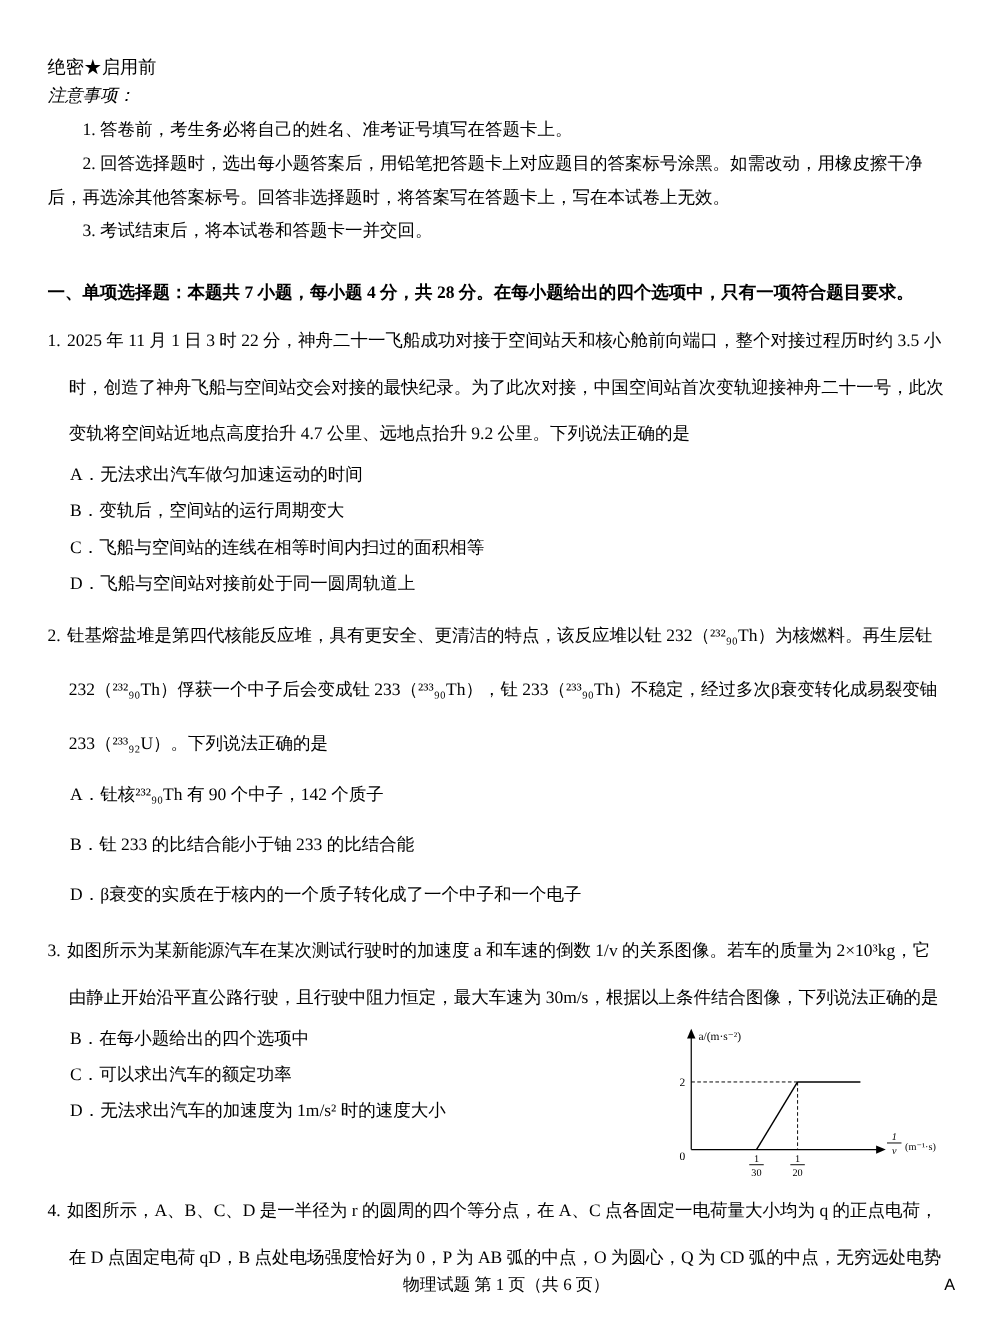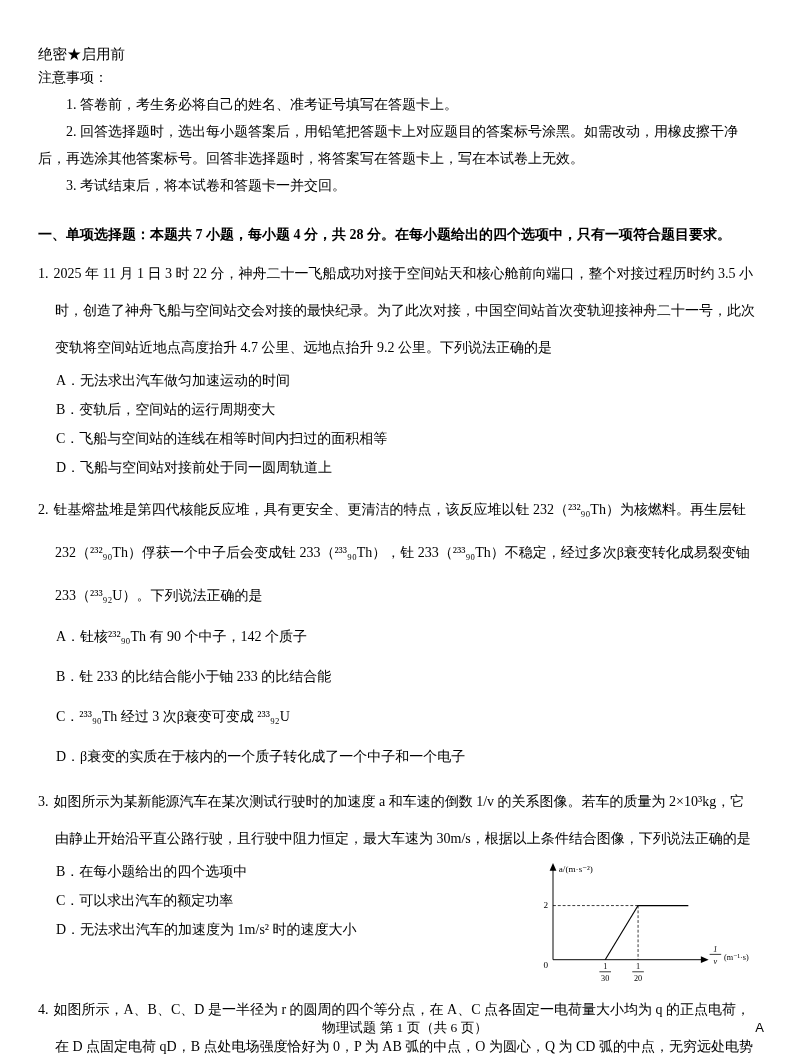--- a/index.html
+++ b/index.html
@@ -15,21 +15,21 @@
     overflow:hidden;
   }
   .secrecy { font-size:14.5px; line-height:20px; }
   .title {
     margin:12px 0 16px 0;
     text-align:center;
     font-size:29px;
     font-weight:700;
     letter-spacing:2px;
   }
-  .notice-head { line-height:27px; }
+  .notice-head { line-height:27px;font-style:italic; }
   .notice p { margin:0; line-height:27px; text-indent:2em; }
   .section-head {
     margin-top:22px;
     font-weight:700;
     line-height:28px;
   }
   .question { margin-top:6px; }
   .stem {
     margin:4px 0 0 0;
     line-height:37px;
@@ -85,21 +85,20 @@
       <p>C．飞船与空间站的连线在相等时间内扫过的面积相等</p>
       <p>D．飞船与空间站对接前处于同一圆周轨道上</p>
     </div>
   </div>
 
   <div class="question q-wide">
     <p class="stem"><span class="qnum">2.</span><span>钍基熔盐堆是第四代核能反应堆，具有更安全、更清洁的特点，该反应堆以钍 232（²³²₉₀Th）为核燃料。再生层钍 232（²³²₉₀Th）俘获一个中子后会变成钍 233（²³³₉₀Th），钍 233（²³³₉₀Th）不稳定，经过多次β衰变转化成易裂变铀 233（²³³₉₂U）。下列说法正确的是</span></p>
     <div class="options">
       <p>A．钍核²³²₉₀Th 有 90 个中子，142 个质子</p>
       <p>B．钍 233 的比结合能小于铀 233 的比结合能</p>
-      <p>C．²³³₉₀Th 经过 3 次β衰变可变成 ²³³₉₂U</p>
       <p>D．β衰变的实质在于核内的一个质子转化成了一个中子和一个电子</p>
     </div>
   </div>
 
   <div class="question">
     <p class="stem"><span class="qnum">3.</span><span>如图所示为某新能源汽车在某次测试行驶时的加速度 a 和车速的倒数 1/v 的关系图像。若车的质量为 2×10³kg，它由静止开始沿平直公路行驶，且行驶中阻力恒定，最大车速为 30m/s，根据以上条件结合图像，下列说法正确的是</span></p>
     <div class="q3-body">
       <div class="options">
         <p>B．在每小题给出的四个选项中</p>
         <p>C．可以求出汽车的额定功率</p>

